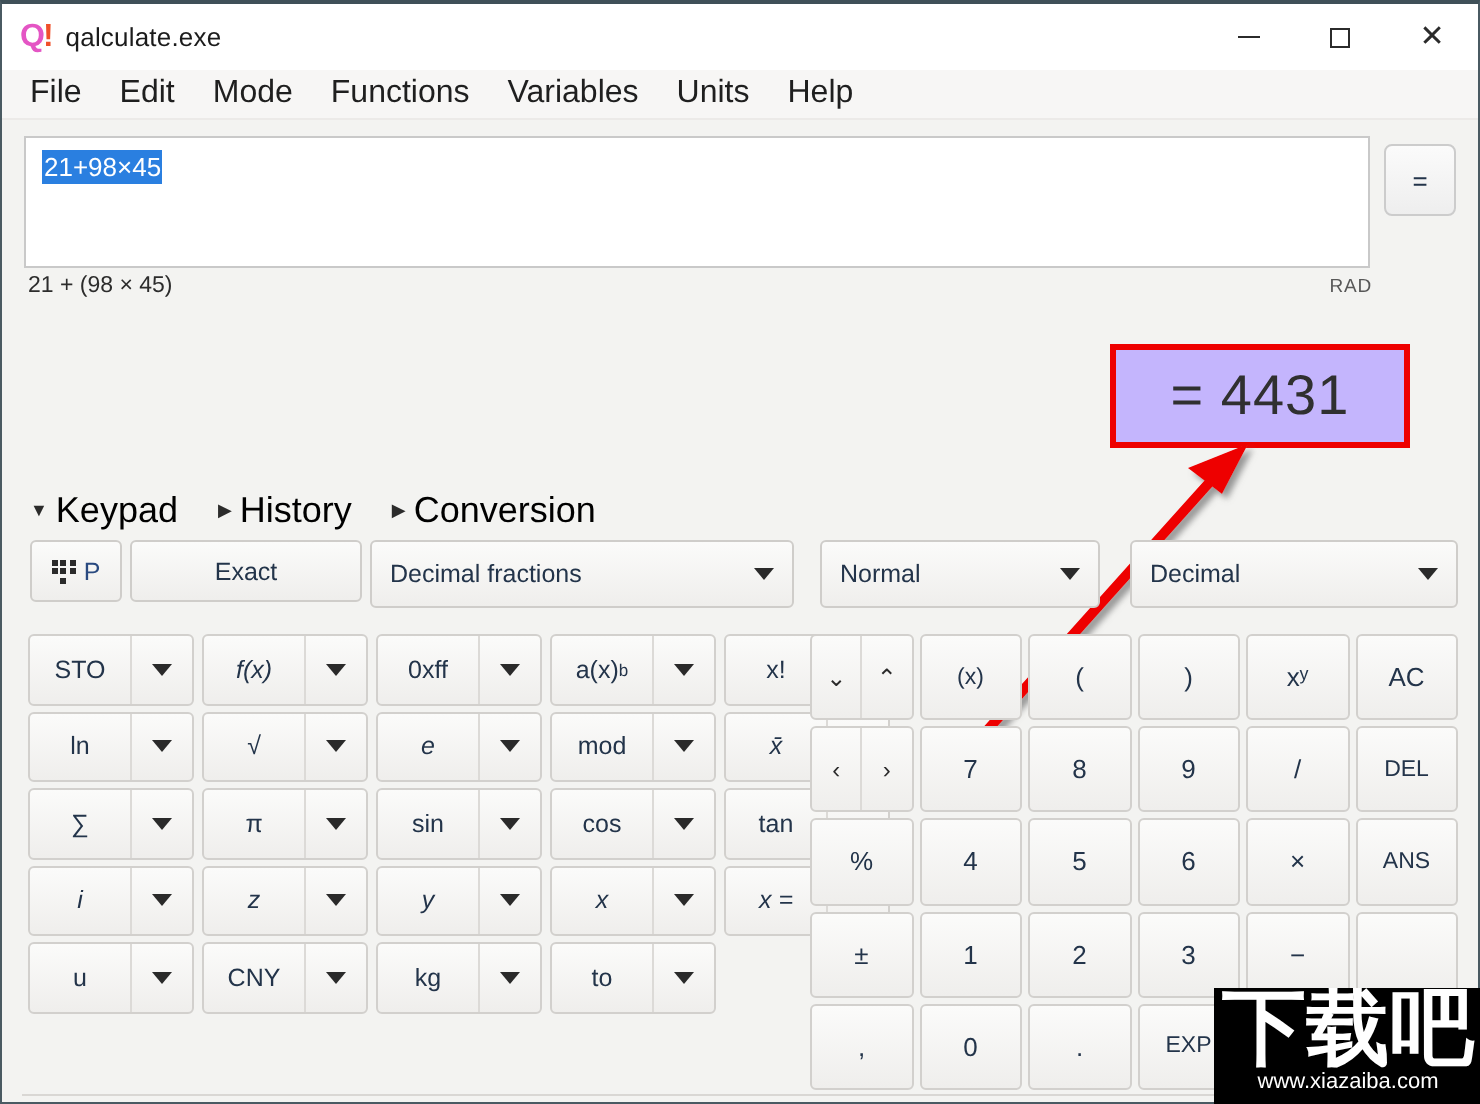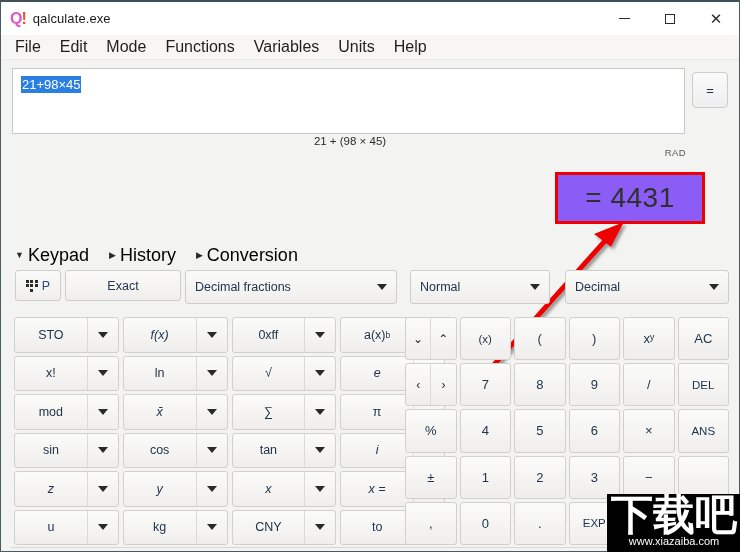--- a/index.html
+++ b/index.html
@@ -77,32 +77,32 @@
   .eq-btn {
     position: absolute; left: 691px; top: 70px;
     width: 36px; height: 36px;
     background: linear-gradient(#fbfbfb, #eeeeee);
     border: 1px solid #cccccc; border-radius: 4px;
     display: flex; align-items: center; justify-content: center;
     font-size: 13px; color: #23344a;
   }
   .status-row {
     position: absolute; left: 13px; top: 133px; width: 672px; height: 16px;
-    display: flex; align-items: center; flex-direction: column;
+    display: flex; align-items: center;
   }
   .parsed-expr { font-size: 11.5px; color: #2c2c2c; }
   .rad-label { margin-left: auto; font-size: 9.5px; color: #585858; letter-spacing: .4px; }
 
   
   .result-box {
     position: absolute; left: 554px; top: 170px;
     width: 150px; height: 52px;
     border: 3px solid #ee0000;
     display: flex; align-items: center; justify-content: center;
-    background: #8b5cf6;
+    background: #c4b5fd;
   }
   .result-text {
     font-size: 28px; color: #303030; letter-spacing: .5px;
   }
   .annotation-arrow {
     position: absolute; left: 440px; top: 200px;
     width: 260px; height: 200px;
     pointer-events: none;
   }
 
@@ -142,21 +142,21 @@
   .btn-exact { left: 64px; top: 268px; width: 116px; height: 31px; justify-content: center; }
   .btn-decfrac { left: 184px; top: 268px; width: 212px; height: 31px; }
   .btn-normal { left: 409px; top: 268px; width: 140px; height: 31px; }
   .btn-decimal { left: 564px; top: 268px; width: 164px; height: 31px; }
 
   
   .left-keys {
     position: absolute; left: 13px; top: 315px;
     width: 431px; height: 228px;
     display: grid;
-    grid-template-columns: repeat(4, 1fr);
+    grid-template-columns: repeat(5, 1fr);
     grid-template-rows: repeat(6, 1fr);
     gap: 3px 4px;
   }
   .split-key {
     display: flex;
     background: linear-gradient(#fbfbfa, #efeeec);
     border: 1px solid #d2d0cd;
     border-radius: 3px;
     overflow: hidden;
   }
@@ -502,29 +502,29 @@
       <div class="split-key">
         <div class="main">
           <span>u</span>
         </div>
         <div class="arrow">
           <span class="caret"></span>
         </div>
       </div>
       <div class="split-key">
         <div class="main">
+          <span>CNY</span>
+        </div>
+        <div class="arrow">
+          <span class="caret"></span>
+        </div>
+      </div>
+      <div class="split-key">
+        <div class="main">
           <span>kg</span>
-        </div>
-        <div class="arrow">
-          <span class="caret"></span>
-        </div>
-      </div>
-      <div class="split-key">
-        <div class="main">
-          <span>CNY</span>
         </div>
         <div class="arrow">
           <span class="caret"></span>
         </div>
       </div>
       <div class="split-key">
         <div class="main">
           <span>to</span>
         </div>
         <div class="arrow">

